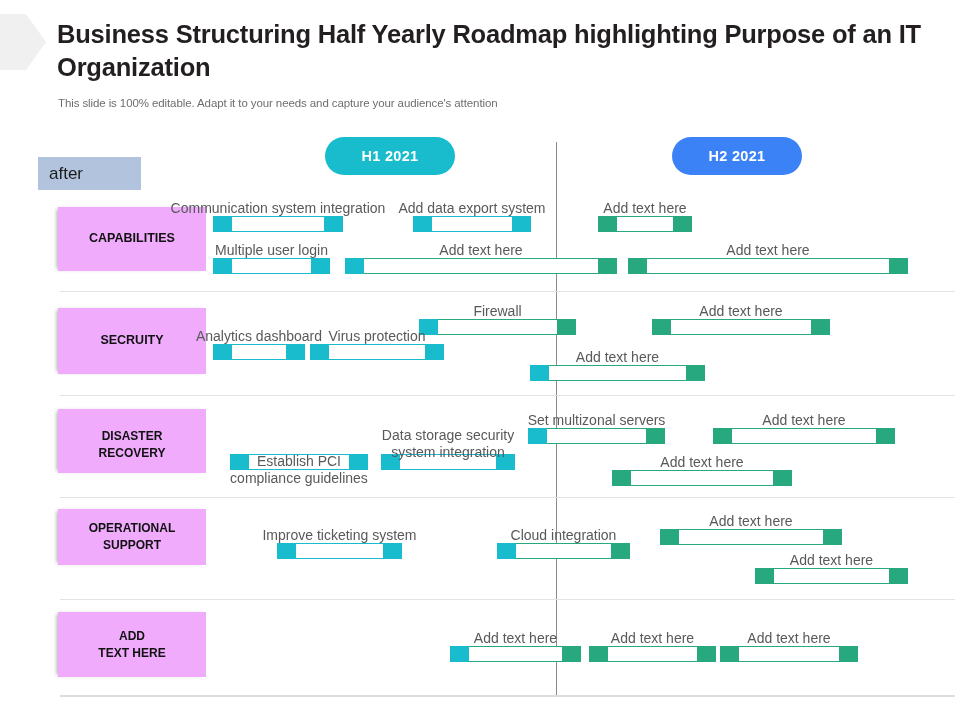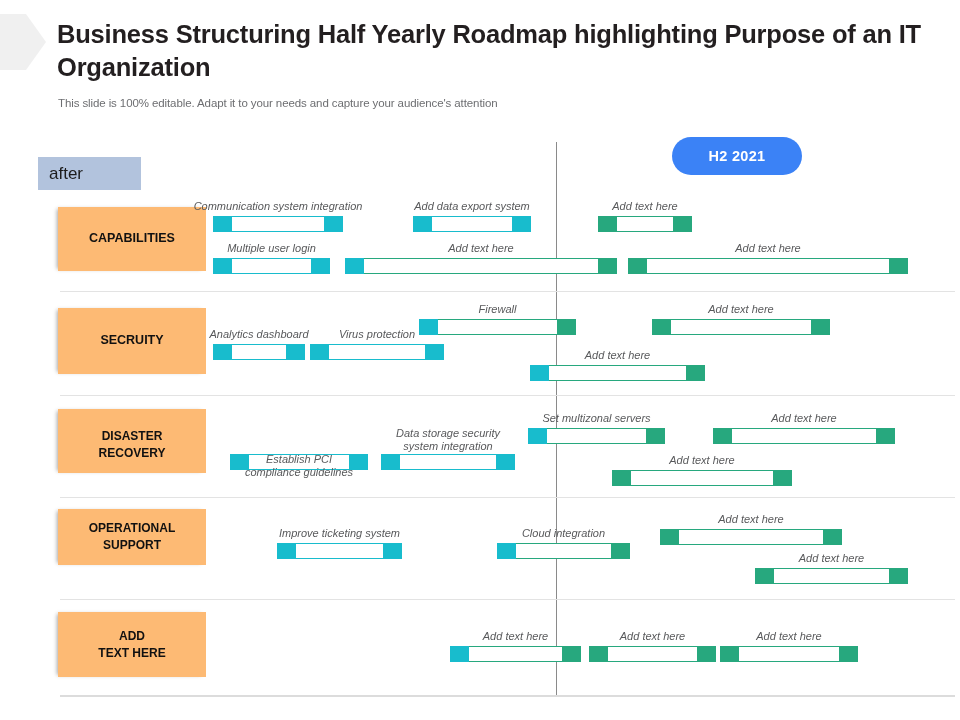--- a/index.html
+++ b/index.html
@@ -58,21 +58,21 @@
   }
   .rowline{
     position:absolute;left:60px;width:895px;height:1px;
     background:#e3e3e3;
   }
   .rowline.thick{background:#dcdcdc;height:1.5px;}
 
   
   .cat{
     position:absolute;left:58px;width:148px;
-    background:#fdba74;
+    background:#f0abfc;
     display:flex;align-items:center;justify-content:center;
     text-align:center;
     font-weight:bold;font-size:12.5px;color:#111111;
     line-height:1.4;
     box-shadow:-3px 0 4px -2px rgba(0,0,0,0.35);
   }
   .cat.small{font-size:12px;}
 
   
   .bar{
@@ -93,39 +93,41 @@
   .bar.cyan .cap{background:#18bccd;}
   .bar.green .body{border:1px solid #27a87e;}
   .bar.green .cap{background:#27a87e;}
   
   .bar.mixed .body{border:1px solid #27a87e;}
   .bar.mixed .cap.l{background:#18bccd;}
   .bar.mixed .cap.r{background:#27a87e;}
 
   .bar-label{
     position:absolute;
-    font-size:11px;color:#58595b;
+    font-size:14px;color:#58595b;
     white-space:pre-line;line-height:1.22;
     text-align:center;
-    font-style:italic;
   }
 </style>
 </head>
 <body>
 
 <div class="slide">
 
   <div class="title-chevron"></div>
   <div class="title">Business Structuring Half Yearly Roadmap highlighting Purpose of an IT Organization</div>
   <div class="subtitle">This slide is 100% editable. Adapt it to your needs and capture your audience's attention</div>
 
   <div class="after-badge">
     <span>after</span>
   </div>
 
+  <div class="pill h1">
+    <span>H1 2021</span>
+  </div>
   <div class="pill h2">
     <span>H2 2021</span>
   </div>
 
   <div class="divider"></div>
 
   <div id="chart">
       <div class="rowline" style="top: 291px;"></div>
       <div class="cat" style="top: 207px; height: 64px;">
         <span style="white-space: pre-line;">CAPABILITIES</span>

